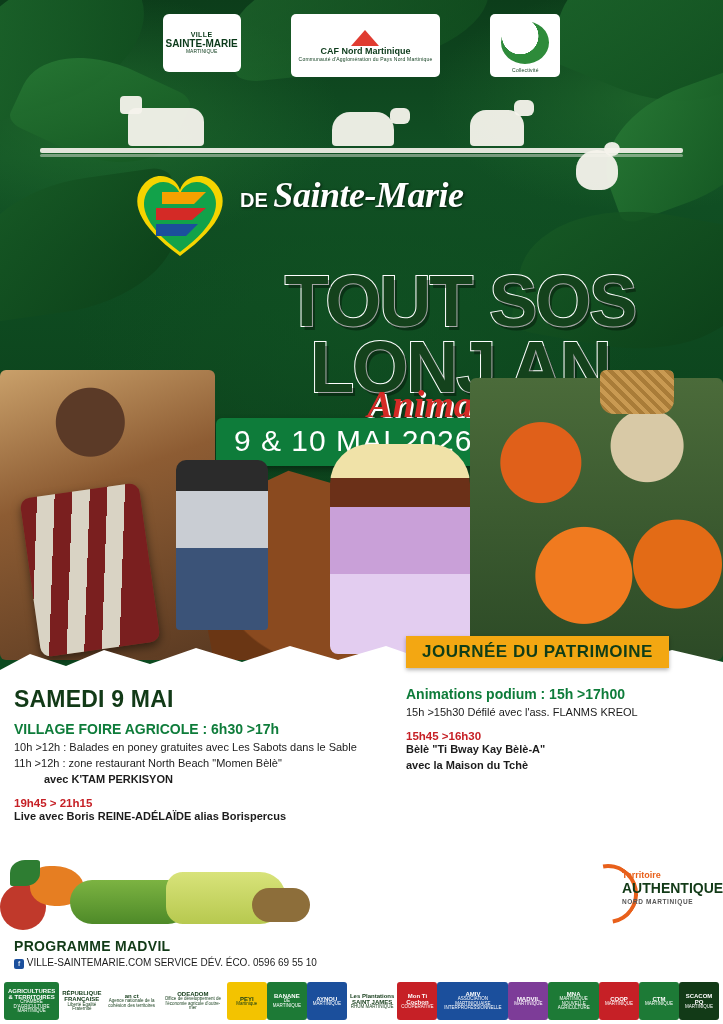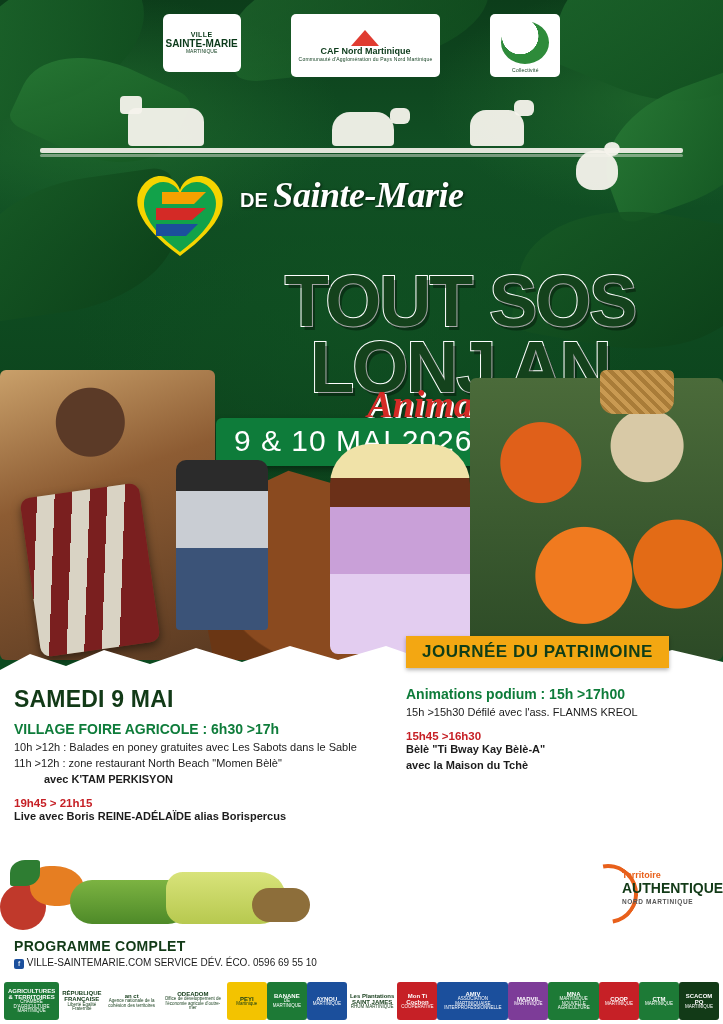--- a/index.html
+++ b/index.html
@@ -375,21 +375,21 @@
   <div class="veggies">
     <div class="veg" style="left:0;top:30px;width:46px;height:46px;background:#c0392b;"></div>
     <div class="veg" style="left:30px;top:12px;width:54px;height:40px;background:#e67e22;border-radius:40% 60% 50% 50%;"></div>
     <div class="veg" style="left:70px;top:26px;width:120px;height:44px;background:linear-gradient(180deg,#7cb342,#4e8a28);border-radius:22px;"></div>
     <div class="veg" style="left:166px;top:18px;width:120px;height:52px;background:linear-gradient(180deg,#d8e37a,#b7c94f);border-radius:26px 40px 40px 26px;"></div>
     <div class="veg" style="left:252px;top:34px;width:58px;height:34px;background:#8d6e3a;border-radius:18px;"></div>
     <div class="veg" style="left:10px;top:6px;width:30px;height:26px;background:#2e7d32;border-radius:50% 10% 50% 10%;"></div>
   </div>
 
   <div class="bottom-text">
-    <div class="p1">PROGRAMME COMPLET</div>
+    <div class="p1">PROGRAMME MADVIL</div>
     <div class="p2">
       <span style="display:inline-block;width:10px;height:10px;background:#1b4f9c;color:#fff;font-size:8px;text-align:center;line-height:10px;border-radius:2px;">f</span>
       <span>VILLE-SAINTEMARIE.COM  SERVICE DÉV. ÉCO. 0596 69 55 10</span>
     </div>
   </div>
 
   <div class="logos-bottom">
     <div class="lb c-green">
       <div class="n1">AGRICULTURES &amp; TERRITOIRES</div>
       <div class="n2">CHAMBRE D'AGRICULTURE MARTINIQUE</div>

